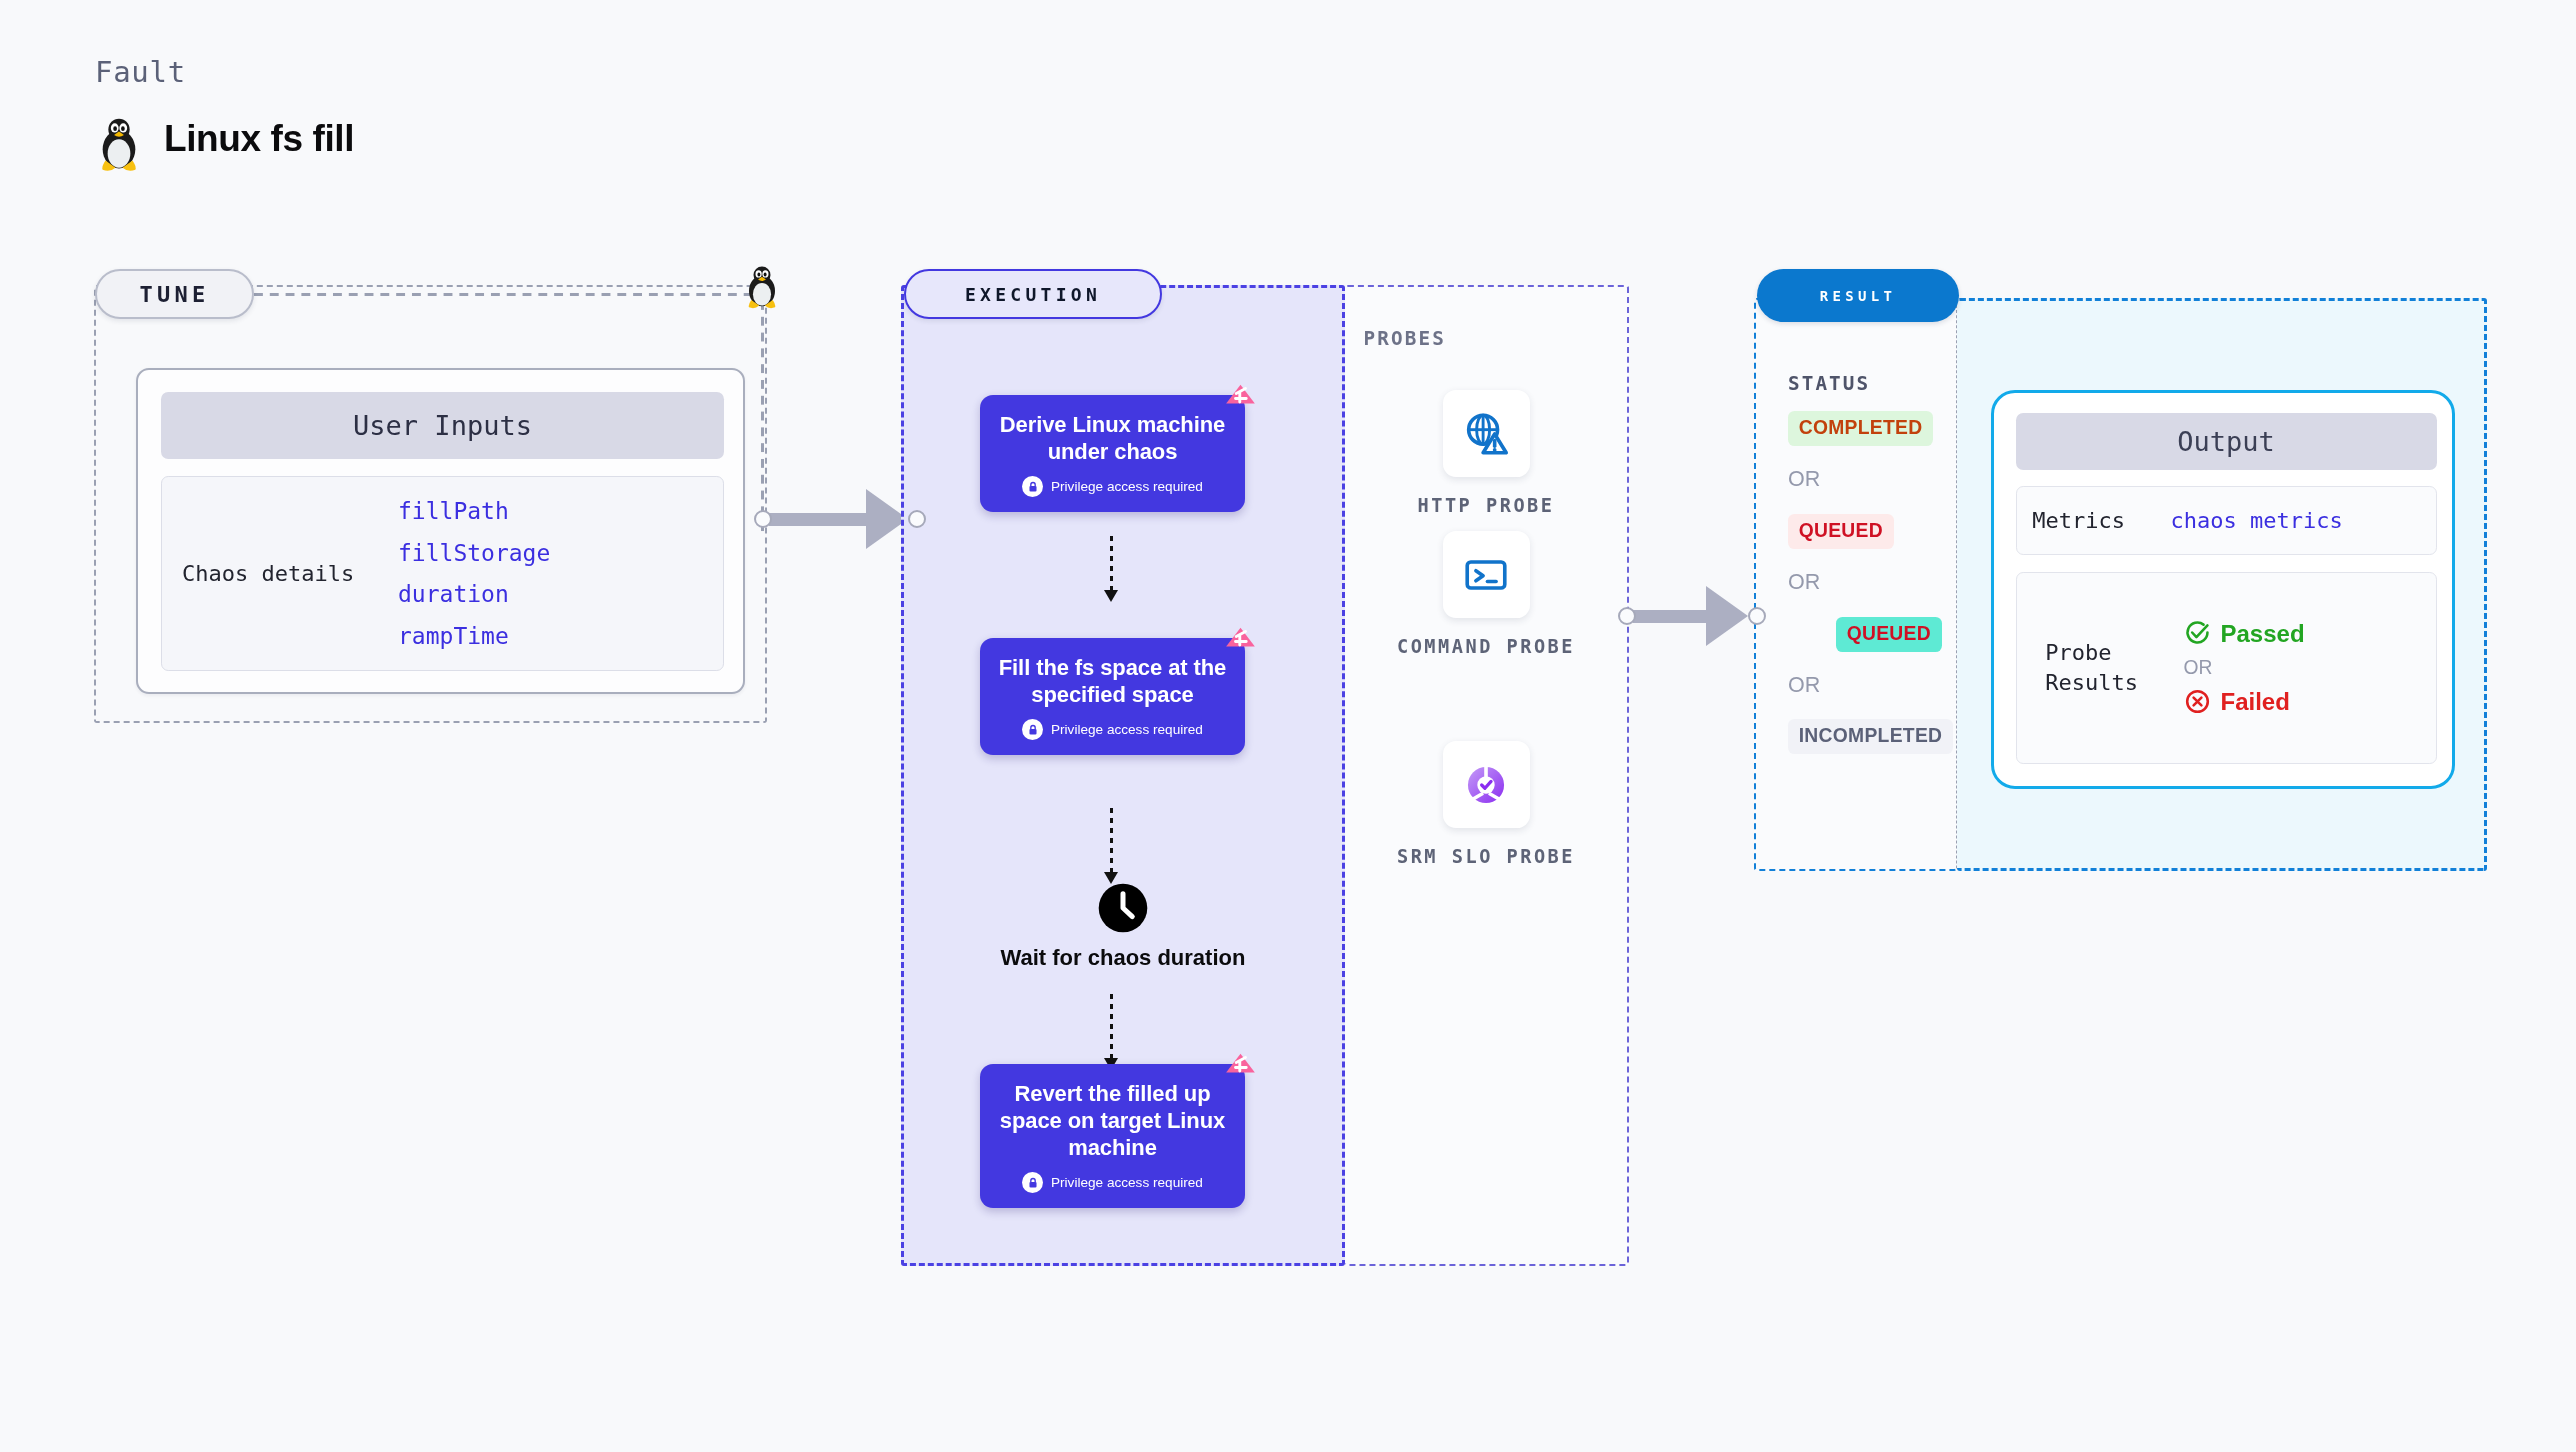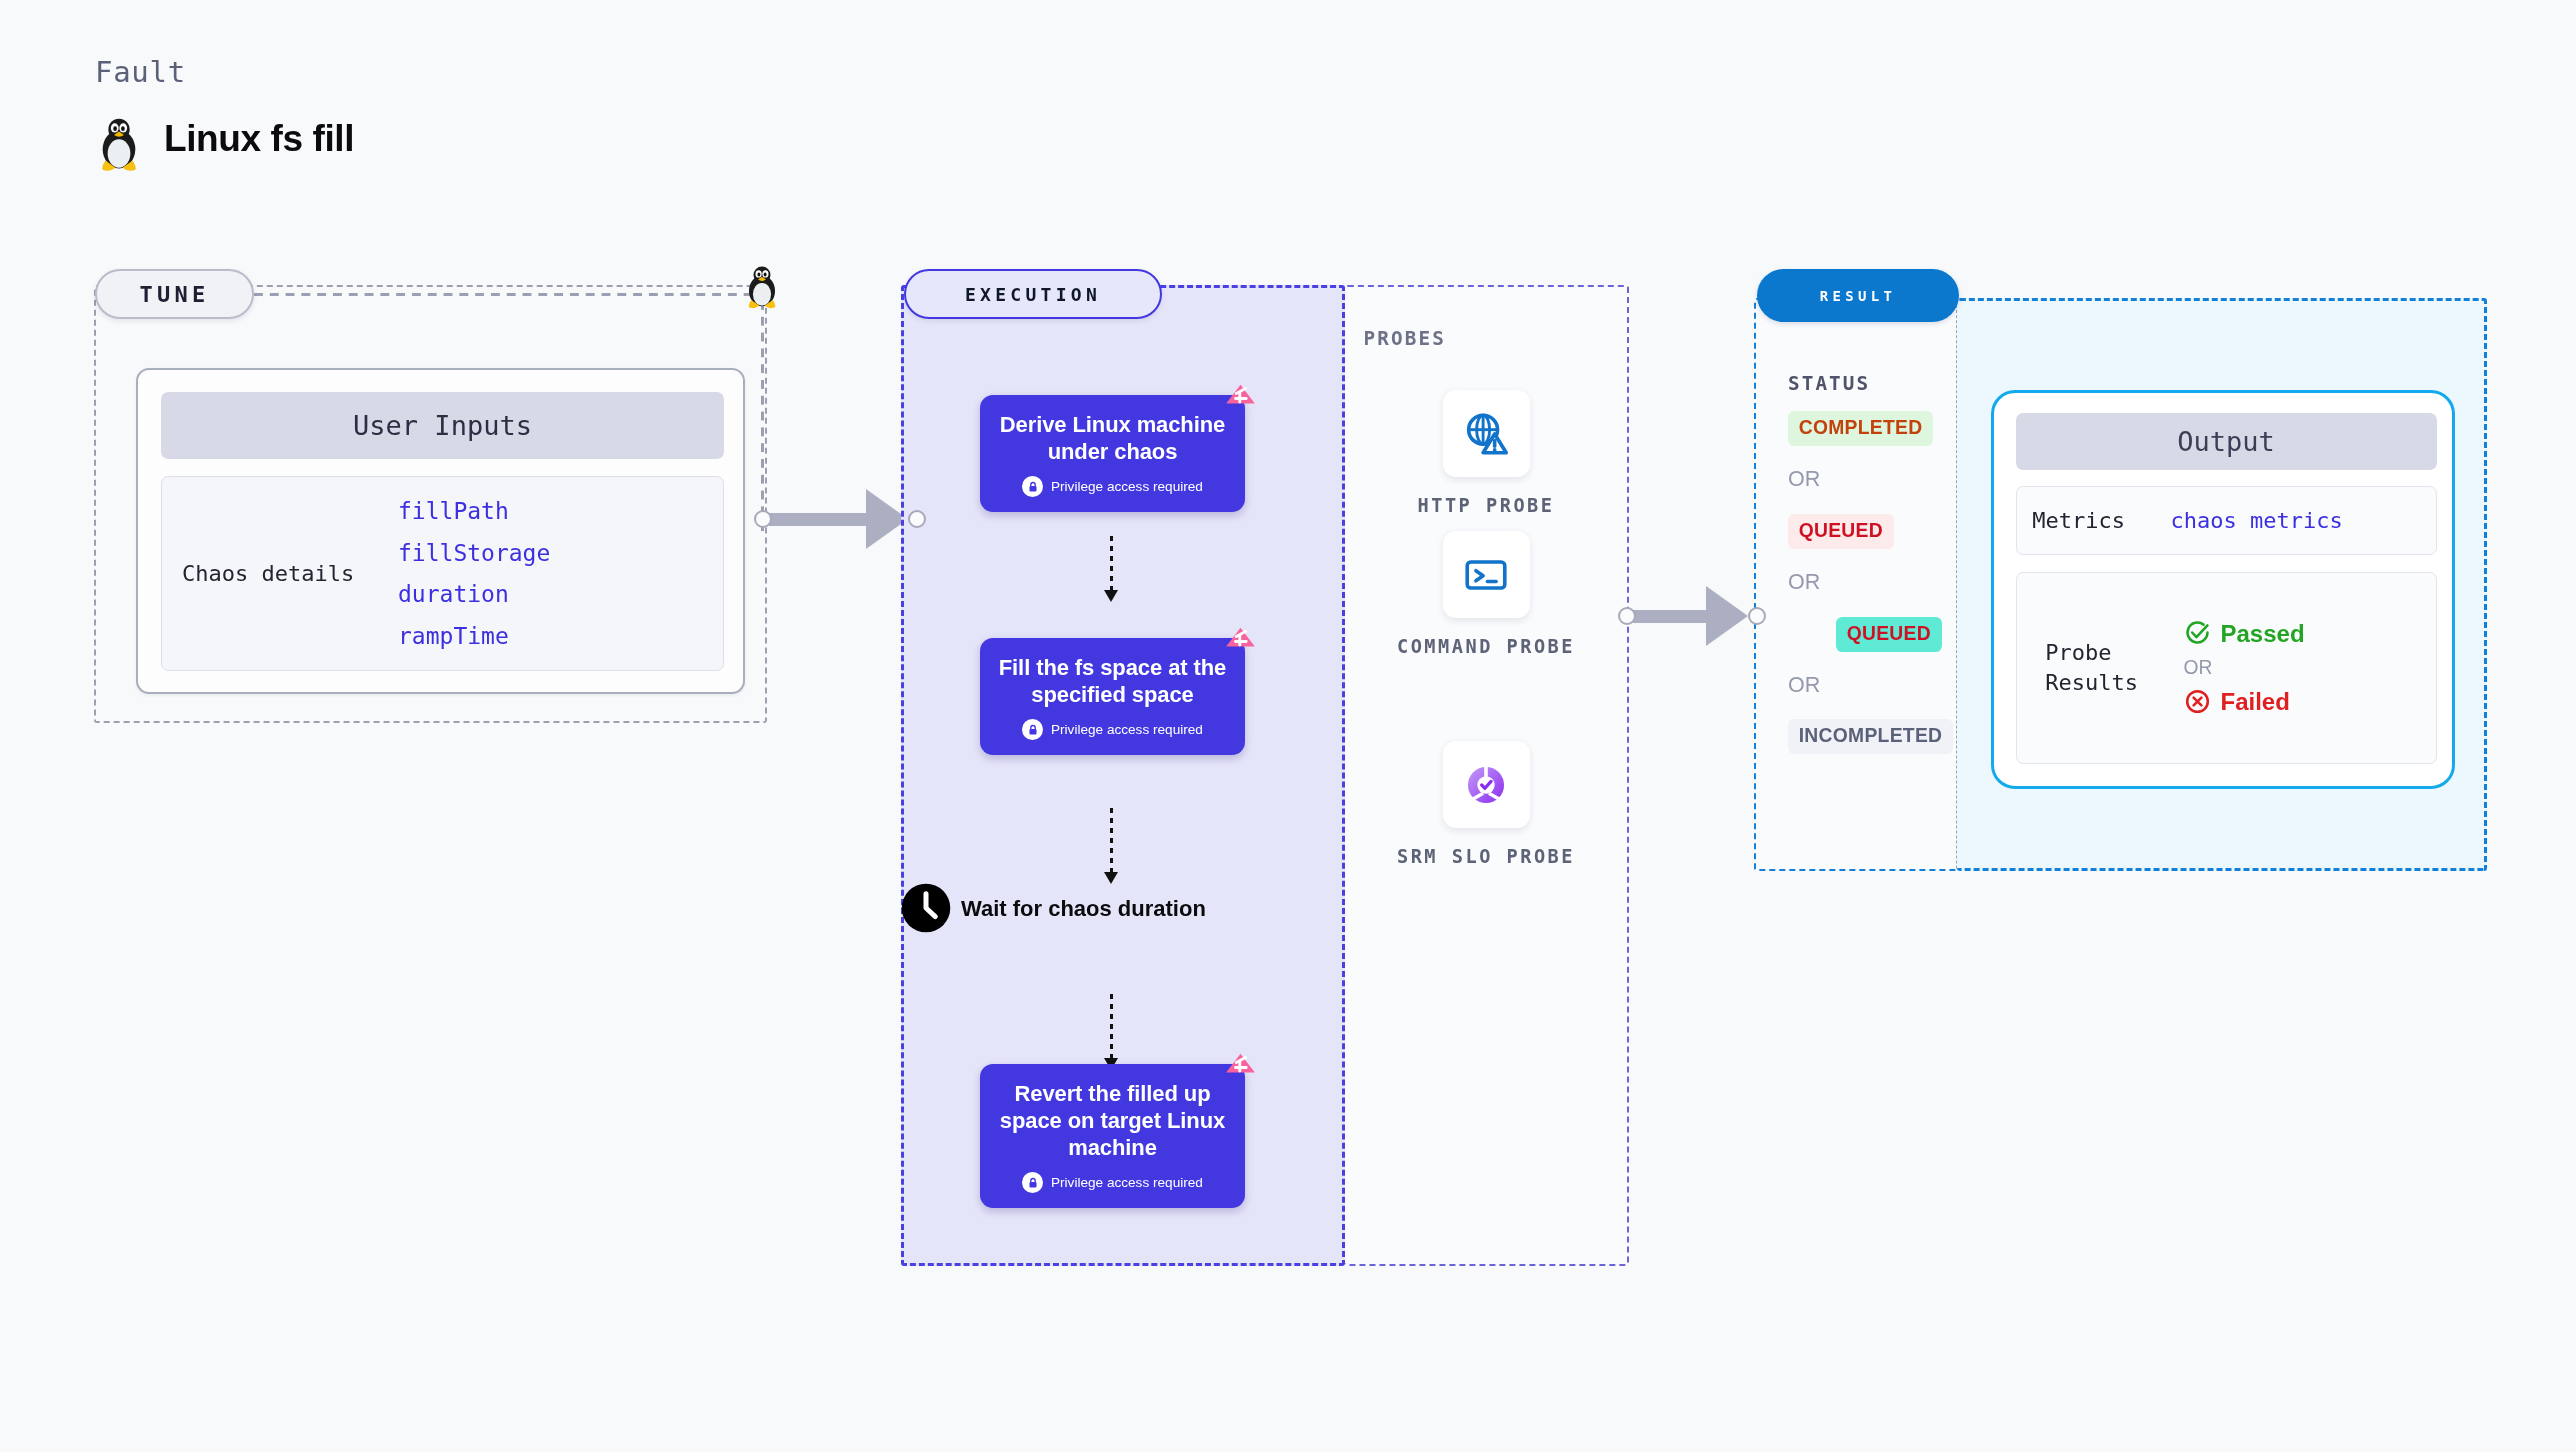--- a/index.html
+++ b/index.html
@@ -130,21 +130,21 @@
     width: 2.9px; background-image: linear-gradient(#111 55%, rgba(0,0,0,0) 0%);
     background-size: 2.9px 10px; background-repeat: repeat-y;
   }
   .arrowhead {
     width: 0; height: 0; border-left: 7.9px solid transparent;
     border-right: 7.9px solid transparent; border-top: 12px solid #111;
     margin-left: -6.4px;
   }
   .clock-wrap {
     position: absolute; left: 901px; width: 444px;
-    display: flex; align-items: center; gap: 10px;
+    display: flex; flex-direction: column; align-items: center; gap: 10px;
   }
   .clock-label {
     font-size: 22px; font-weight: bold; color: #0b0b0d; text-align: center; line-height: 1.22;
   }
 
   
   .result-status-box {
     position: absolute; left: 1754px; top: 298px; width: 203px; height: 573px;
     border: 2.9px dashed #1280d8; border-right: 1.4px dashed #9aa0b2; border-radius: 2.9px;
     background: #fafbfd;

